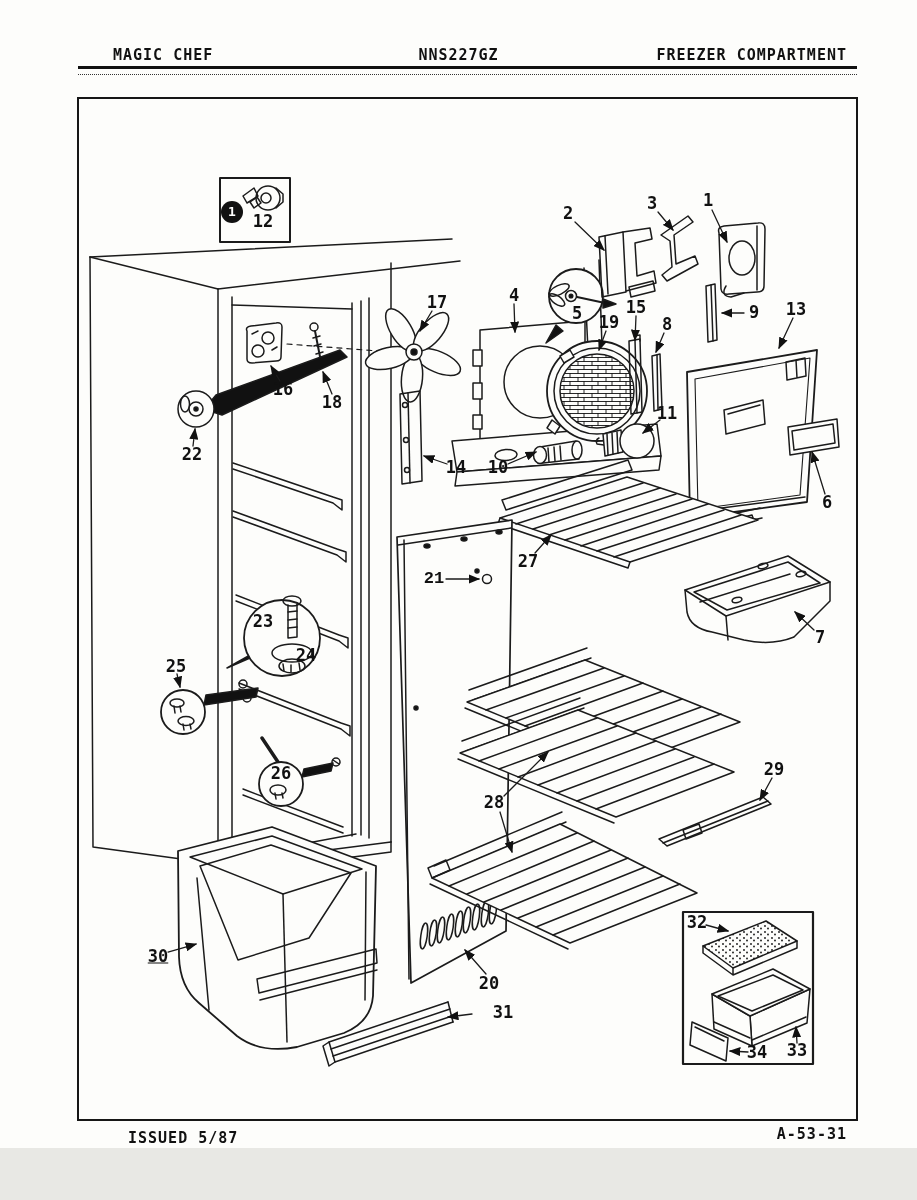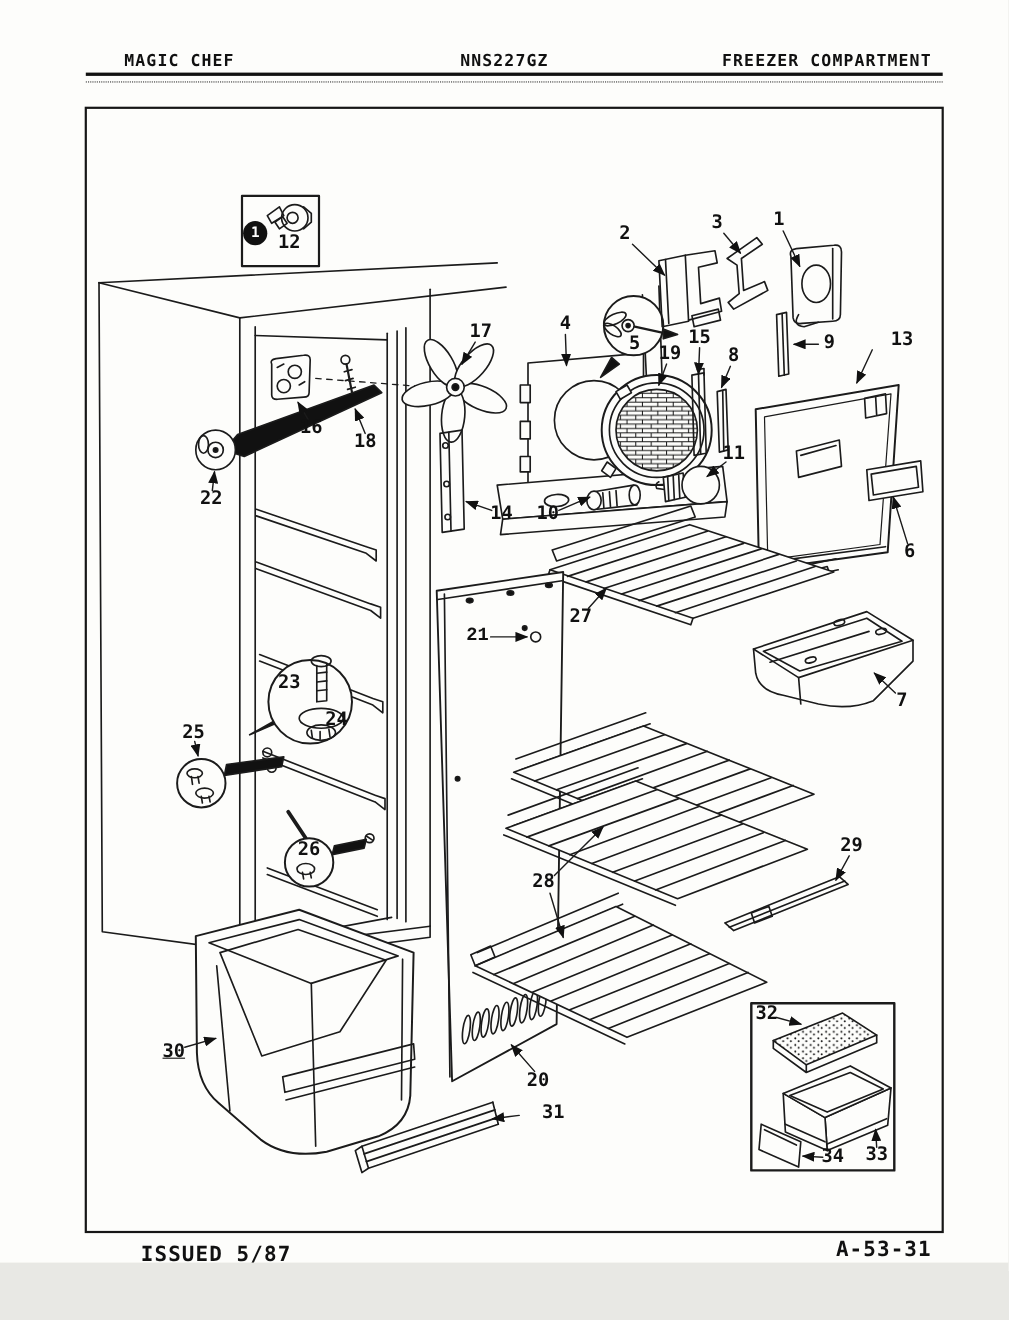--- a/index.html
+++ b/index.html
@@ -4,21 +4,21 @@
 <style>
   html,body{margin:0;padding:0;background:#e8e8e4;}
   .page{position:relative;width:917px;height:1148px;margin:0 auto;background:#fdfdfb;
         font-family:"DejaVu Sans Mono","Liberation Mono",monospace;color:#111;overflow:hidden;}
   .hdr-text{position:absolute;top:46px;font-size:15px;font-weight:bold;letter-spacing:1px;white-space:nowrap;}
   .hdr-left{left:113px;}
   .hdr-center{left:0;right:0;text-align:center;}
   .hdr-right{right:70px;}
   .hdr-rule{position:absolute;left:78px;right:60px;top:66px;height:5px;
             border-top:3px solid #111;border-bottom:1px dotted #333;}
-  .ftr-text{position:absolute;font-size:19px;font-weight:bold;letter-spacing:1px;white-space:nowrap;}
+  .ftr-text{position:absolute;font-size:15px;font-weight:bold;letter-spacing:1px;white-space:nowrap;}
   .ftr-left{left:128px;top:1129px;}
   .ftr-right{right:70px;top:1125px;}
   .frame{position:absolute;left:77px;top:97px;width:781px;height:1024px;border:2px solid #161616;box-sizing:border-box;}
   svg.art{position:absolute;left:0;top:0;}
   #callouts .callout{position:absolute;transform:translate(-50%,-50%);font-size:17px;font-weight:bold;
         line-height:1;color:#111;}
   .bullet{position:absolute;left:221px;top:201px;width:22px;height:22px;border-radius:50%;
         background:#111;color:#fff;font-size:13px;font-weight:bold;text-align:center;line-height:22px;}
 </style>
 </head>
@@ -375,21 +375,21 @@
       <div class="callout" style="left: 652px; top: 203px;">3</div>
       <div class="callout" style="left: 514px; top: 295px;">4</div>
       <div class="callout" style="left: 577px; top: 313px;">5</div>
       <div class="callout" style="left: 827px; top: 502px;">6</div>
       <div class="callout" style="left: 820px; top: 637px;">7</div>
       <div class="callout" style="left: 667px; top: 324px;">8</div>
       <div class="callout" style="left: 754px; top: 312px;">9</div>
       <div class="callout" style="left: 498px; top: 467px;">10</div>
       <div class="callout" style="left: 667px; top: 413px;">11</div>
       <div class="callout" style="left: 263px; top: 221px;">12</div>
-      <div class="callout" style="left: 820px; top: 309px;">13</div>
+      <div class="callout" style="left: 796px; top: 309px;">13</div>
       <div class="callout" style="left: 456px; top: 467px;">14</div>
       <div class="callout" style="left: 636px; top: 307px;">15</div>
       <div class="callout" style="left: 283px; top: 389px;">16</div>
       <div class="callout" style="left: 437px; top: 302px;">17</div>
       <div class="callout" style="left: 332px; top: 402px; text-align: right;">18</div>
       <div class="callout" style="left: 609px; top: 322px;">19</div>
       <div class="callout" style="left: 489px; top: 983px;">20</div>
       <div class="callout" style="left: 434px; top: 578px; font-family: Liberation Mono, monospace;">21</div>
       <div class="callout" style="left: 192px; top: 454px;">22</div>
       <div class="callout" style="left: 263px; top: 621px;">23</div>

